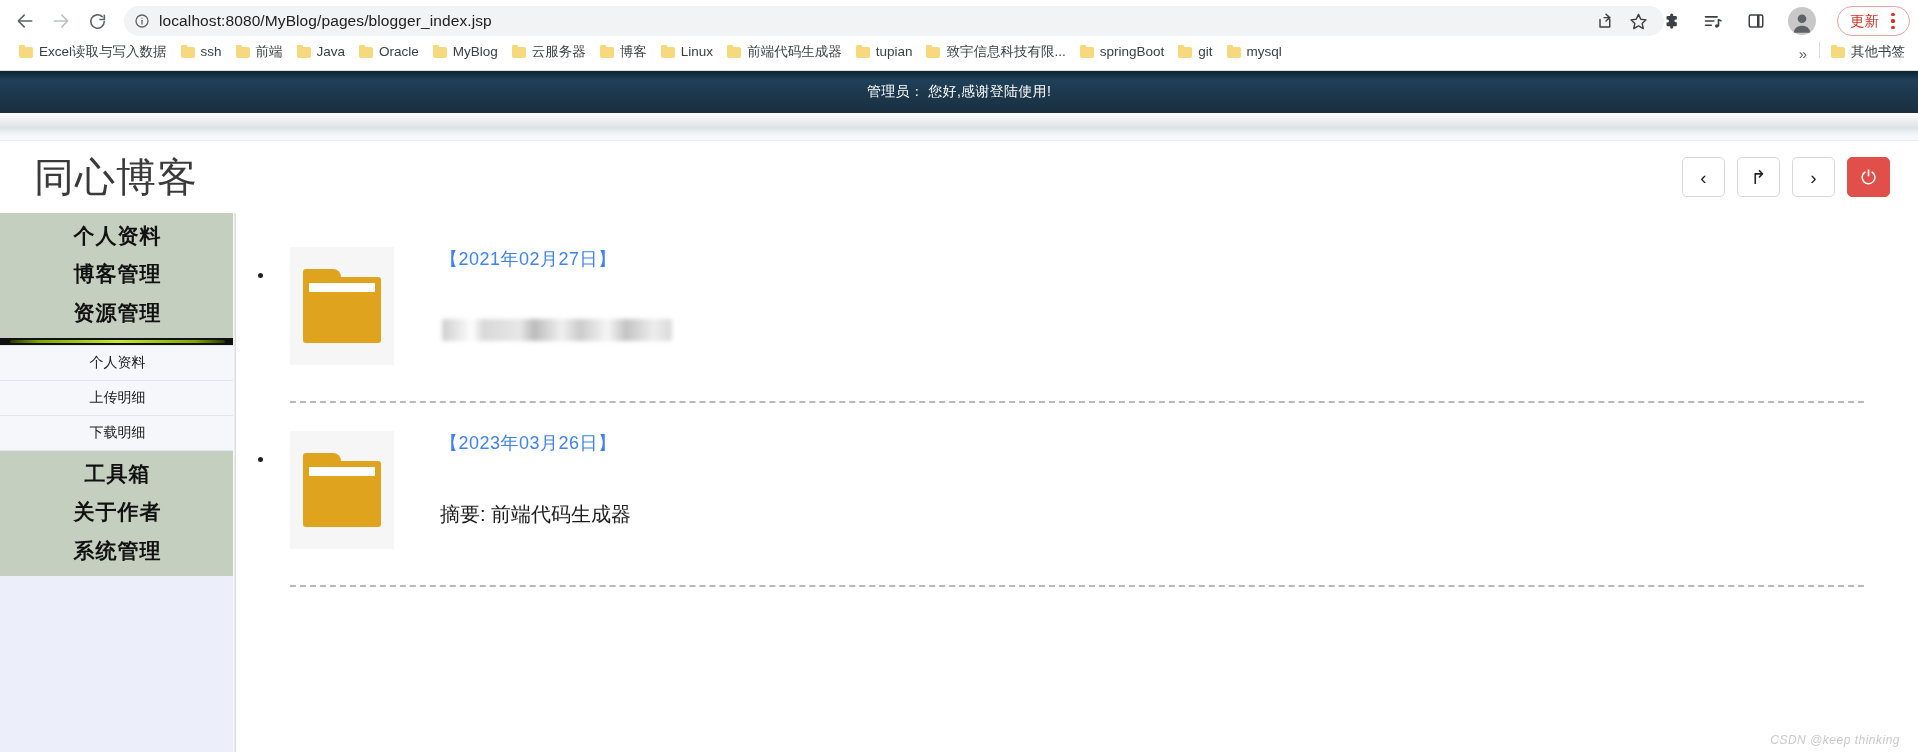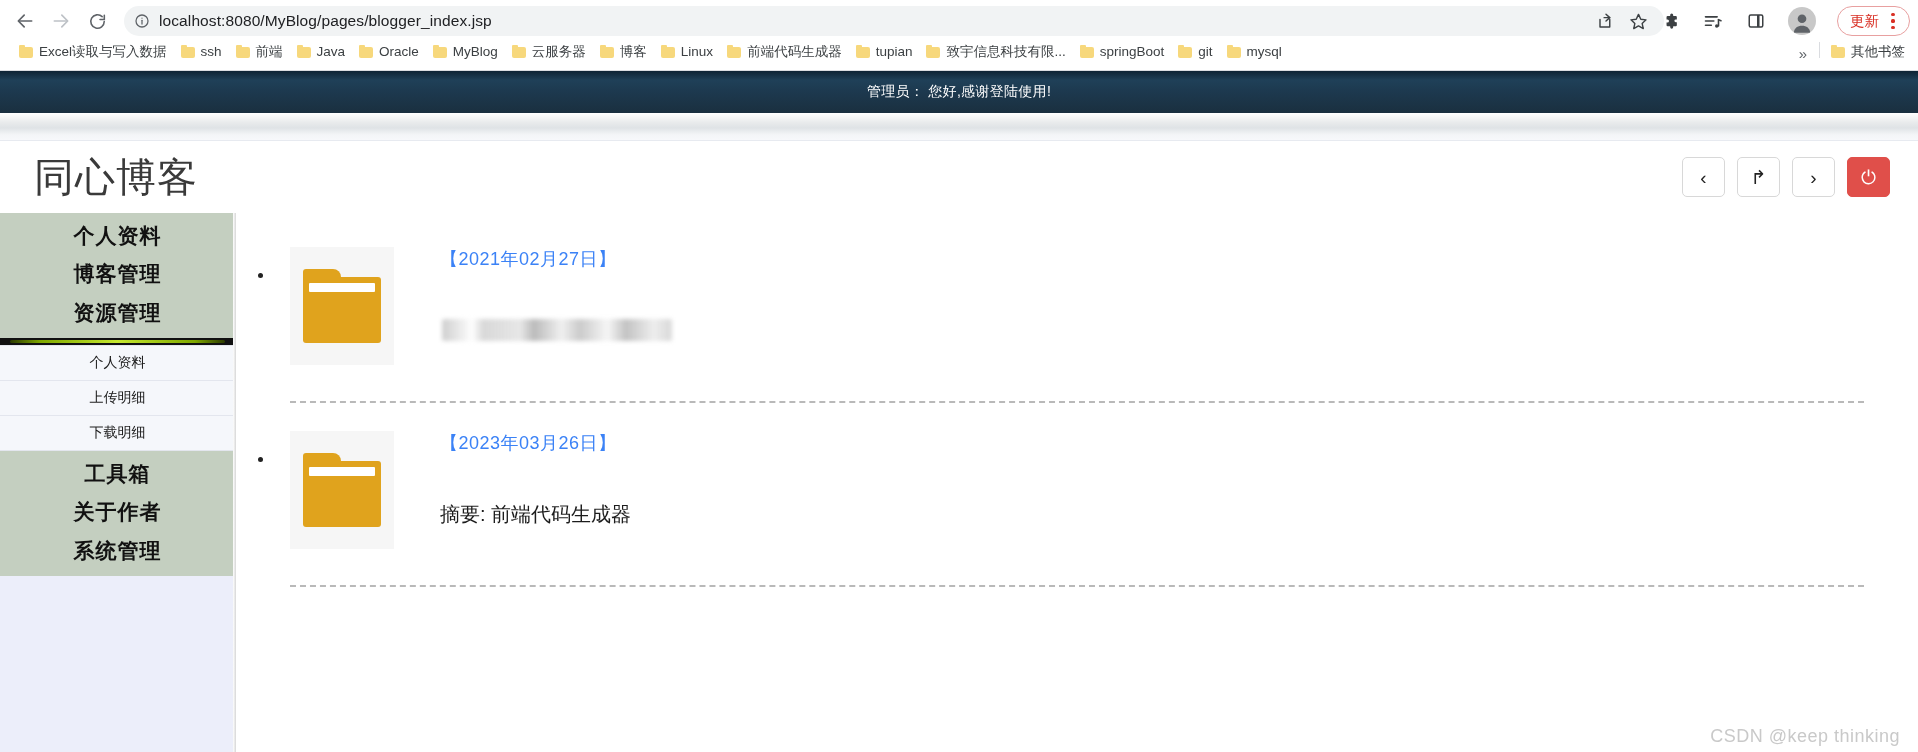--- a/index.html
+++ b/index.html
@@ -379,25 +379,26 @@
     border-top: 2px dashed #b9b9b9;
     margin: 26px 54px 0 54px;
     height: 0;
   }
 
   
   #watermark {
     position: absolute;
     right: 18px;
     bottom: 6px;
-    font-size: 18px;
+    font-size: 12px;
     color: #c9c9c9;
     letter-spacing: 0.5px;
     white-space: nowrap;
     z-index: 5;
+    font-style: italic;
   }
 </style>
 </head>
 <body>
 
 <div id="browser-chrome">
 
   <div id="toolbar-row">
 
     <div class="nav-btn">

